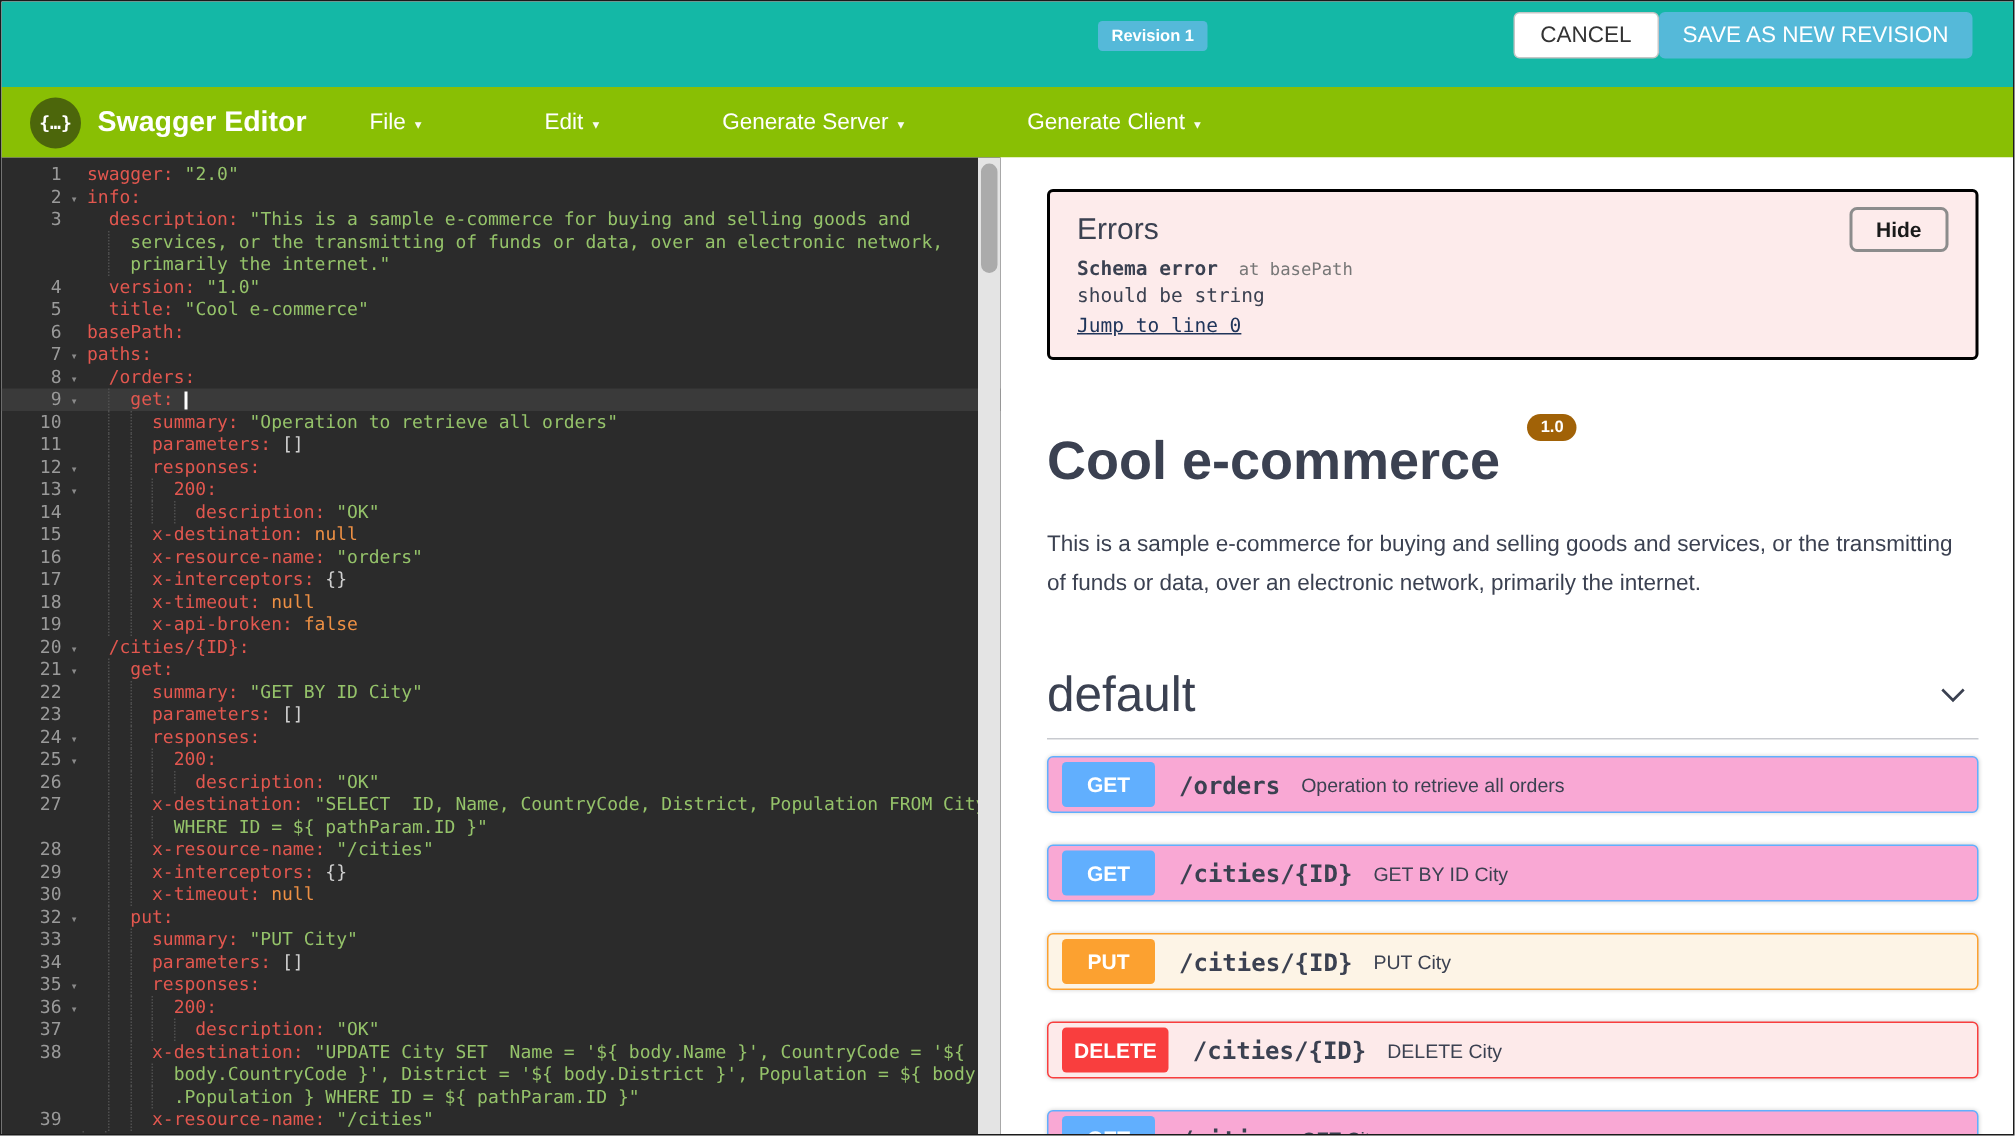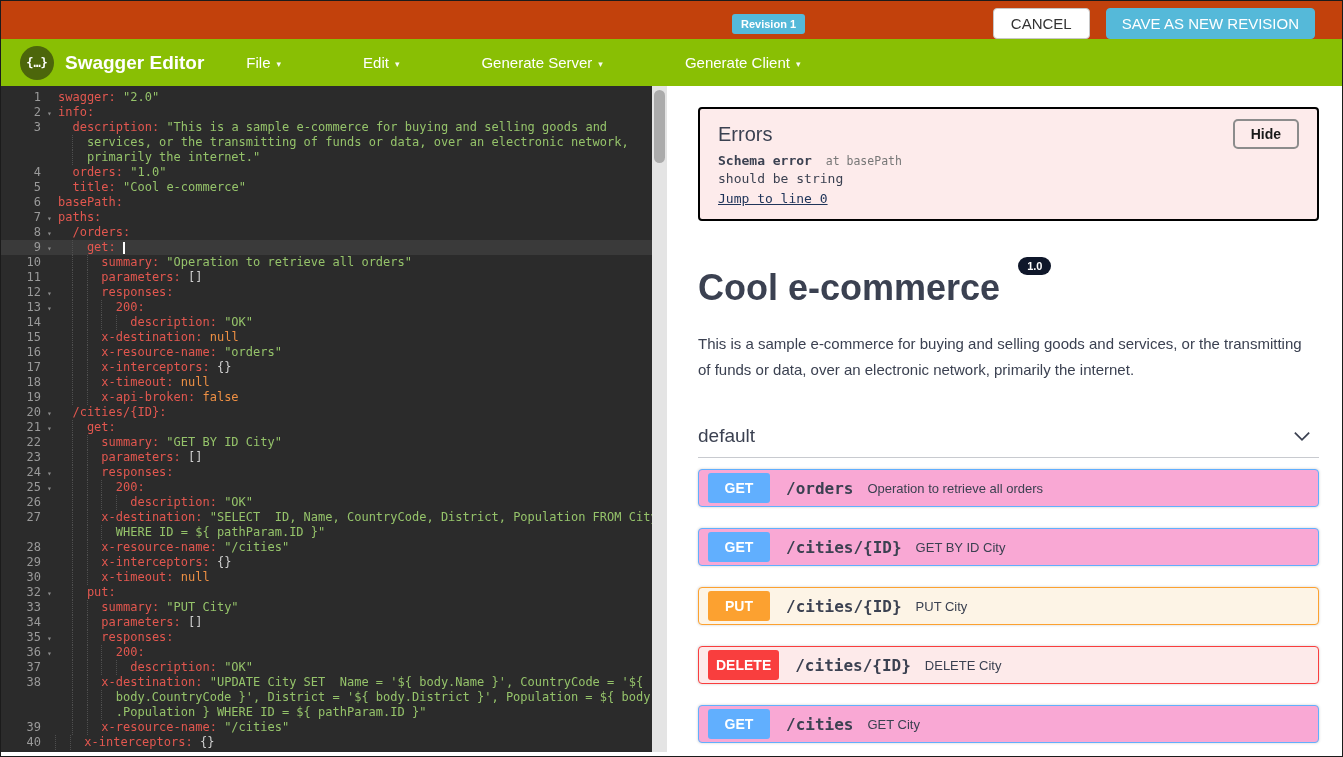--- a/index.html
+++ b/index.html
@@ -1,23 +1,23 @@
 <!DOCTYPE html>
 <html><head>
 <meta charset="utf-8">
 <style>
   * { margin:0; padding:0; box-sizing:border-box; }
   html,body { width:1343px; height:757px; }
   body { font-family:"Liberation Sans",sans-serif; background:#fff; border:1px solid #1b1b1b; overflow:hidden; }
 
   
-  .topbar { position:relative; height:38px; background:#c2410c; }
+  .topbar { position:relative; height:57px; background:#14b8a6; }
   .revision-badge { position:absolute; left:731px; top:13px; background:#55b9d9; color:#fff;
     font-size:11px; font-weight:bold; padding:4px 9px; border-radius:3px; }
-  .topbar-actions { position:absolute; right:27px; top:7px; display:flex; gap:16px; }
+  .topbar-actions { position:absolute; right:27px; top:7px; display:flex; gap:0; }
   .cancel-btn { background:#fff; border:1px solid #c6c6c6; border-radius:4px; padding:6px 17px;
     font-size:15px; color:#333; font-family:inherit; cursor:pointer; }
   .save-btn { background:#55b9d9; border:1px solid #55b9d9; border-radius:4px; padding:6px 15px;
     font-size:15px; color:#fff; font-family:inherit; cursor:pointer; }
 
   
   .header { height:47px; background:#89bf04; display:flex; align-items:center; padding-left:19px; }
   .logo-circle { width:34px; height:34px; border-radius:50%; background:#4c660b; color:#fff;
     display:flex; align-items:center; justify-content:center;
     font-family:"DejaVu Sans Mono",monospace; font-size:12px; font-weight:bold; flex:none; }
@@ -57,27 +57,27 @@
   .hide-btn { background:transparent; border:2px solid #8c8c8c; border-radius:5px; padding:5px 16px;
     font-size:14px; font-weight:bold; color:#1a1a1a; font-family:inherit; cursor:pointer; }
   .err-line1 { font-family:"DejaVu Sans Mono",monospace; font-size:13px; color:#3b4151; }
   .err-type { font-weight:bold; }
   .err-loc { font-size:11.5px; color:#777; margin-left:6px; font-weight:normal; }
   .err-msg { font-family:"DejaVu Sans Mono",monospace; font-size:13px; color:#3b4151; margin-top:3px; }
   .err-link { display:inline-block; margin-top:5px; font-family:"DejaVu Sans Mono",monospace;
     font-size:13px; color:#20355a; text-decoration:underline; cursor:pointer; }
 
   .api-title { margin-top:46px; font-size:36px; font-weight:600; color:#3b4151; }
-  .version-badge { display:inline-block; background:#0f172a; color:#fff; font-size:11px; font-weight:bold;
+  .version-badge { display:inline-block; background:#a16207; color:#fff; font-size:11px; font-weight:bold;
     padding:3px 9px; border-radius:12px; vertical-align:top; position:relative; top:-10px; margin-left:8px;text-align:center; }
   .api-desc { margin-top:22px; font-size:15px; line-height:26px; color:#3b4151; max-width:615px; }
 
   .section-head { margin-top:42px; display:flex; justify-content:space-between; align-items:center;
     border-bottom:1px solid rgba(59,65,81,.28); padding-bottom:10px; cursor:pointer; }
-  .section-title { font-size:19px; font-weight:400; color:#3b4151; }
+  .section-title { font-size:33px; font-weight:400; color:#3b4151; }
   .chevron { margin-right:6px; display:flex; }
 
   .op-row { margin-top:21px; height:38px; display:flex; align-items:center; border:1px solid;
     border-radius:4px; padding:0 10px 0 9px; box-shadow:0 0 3px rgba(0,0,0,.19); cursor:pointer; }
   .op-row:first-child { margin-top:11px; }
   .op-method { display:inline-block; min-width:62px; text-align:center; padding:7px 8px; border-radius:3px;
     color:#fff; font-weight:bold; font-size:14px; flex:none; }
   .op-path { margin-left:16px; font-family:"DejaVu Sans Mono",monospace; font-weight:bold;
     font-size:16px; color:#3b4151; }
   .op-summary { margin-left:14px; font-size:13px; color:#3b4151; }
@@ -124,21 +124,21 @@
 
 <div class="main">
 
   <div class="editor">
     <div class="code" id="code">
         <div class="code-row"><span class="ln-num">1</span><span class="ln-fold"> </span><span class="tok-k">swagger:</span><span class="tok-p"> </span><span class="tok-s">"2.0"</span></div>
         <div class="code-row"><span class="ln-num">2</span><span class="ln-fold">▾</span><span class="tok-k">info:</span></div>
         <div class="code-row"><span class="ln-num">3</span><span class="ln-fold"> </span><span class="ig"> </span><span class="tok-k">description:</span><span class="tok-p"> </span><span class="tok-s">"This is a sample e-commerce for buying and selling goods and</span></div>
         <div class="code-row"><span class="ln-num"></span><span class="ln-fold"> </span><span class="ig"> </span><span class="ig"> </span><span class="tok-s">services, or the transmitting of funds or data, over an electronic network,</span></div>
         <div class="code-row"><span class="ln-num"></span><span class="ln-fold"> </span><span class="ig"> </span><span class="ig"> </span><span class="tok-s">primarily the internet."</span></div>
-        <div class="code-row"><span class="ln-num">4</span><span class="ln-fold"> </span><span class="ig"> </span><span class="tok-k">orders:</span><span class="tok-p"> </span><span class="tok-s">"1.0"</span></div>
+        <div class="code-row"><span class="ln-num">4</span><span class="ln-fold"> </span><span class="ig"> </span><span class="tok-k">version:</span><span class="tok-p"> </span><span class="tok-s">"1.0"</span></div>
         <div class="code-row"><span class="ln-num">5</span><span class="ln-fold"> </span><span class="ig"> </span><span class="tok-k">title:</span><span class="tok-p"> </span><span class="tok-s">"Cool e-commerce"</span></div>
         <div class="code-row"><span class="ln-num">6</span><span class="ln-fold"> </span><span class="tok-k">basePath:</span></div>
         <div class="code-row"><span class="ln-num">7</span><span class="ln-fold">▾</span><span class="tok-k">paths:</span></div>
         <div class="code-row"><span class="ln-num">8</span><span class="ln-fold">▾</span><span class="ig"> </span><span class="tok-k">/orders:</span></div>
         <div class="code-row active"><span class="ln-num">9</span><span class="ln-fold">▾</span><span class="ig"> </span><span class="ig"> </span><span class="tok-k">get:</span><span class="tok-p"> </span><span class="cursor"></span></div>
         <div class="code-row"><span class="ln-num">10</span><span class="ln-fold"> </span><span class="ig"> </span><span class="ig"> </span><span class="ig"> </span><span class="tok-k">summary:</span><span class="tok-p"> </span><span class="tok-s">"Operation to retrieve all orders"</span></div>
         <div class="code-row"><span class="ln-num">11</span><span class="ln-fold"> </span><span class="ig"> </span><span class="ig"> </span><span class="ig"> </span><span class="tok-k">parameters:</span><span class="tok-p"> []</span></div>
         <div class="code-row"><span class="ln-num">12</span><span class="ln-fold">▾</span><span class="ig"> </span><span class="ig"> </span><span class="ig"> </span><span class="tok-k">responses:</span></div>
         <div class="code-row"><span class="ln-num">13</span><span class="ln-fold">▾</span><span class="ig"> </span><span class="ig"> </span><span class="ig"> </span><span class="ig"> </span><span class="tok-k">200:</span></div>
         <div class="code-row"><span class="ln-num">14</span><span class="ln-fold"> </span><span class="ig"> </span><span class="ig"> </span><span class="ig"> </span><span class="ig"> </span><span class="ig"> </span><span class="tok-k">description:</span><span class="tok-p"> </span><span class="tok-s">"OK"</span></div>

